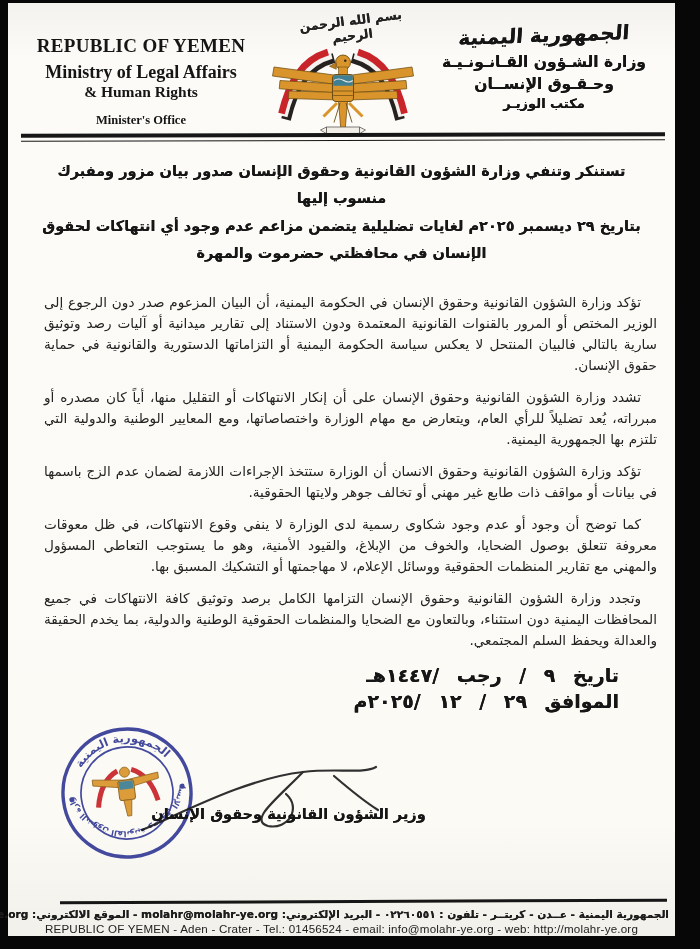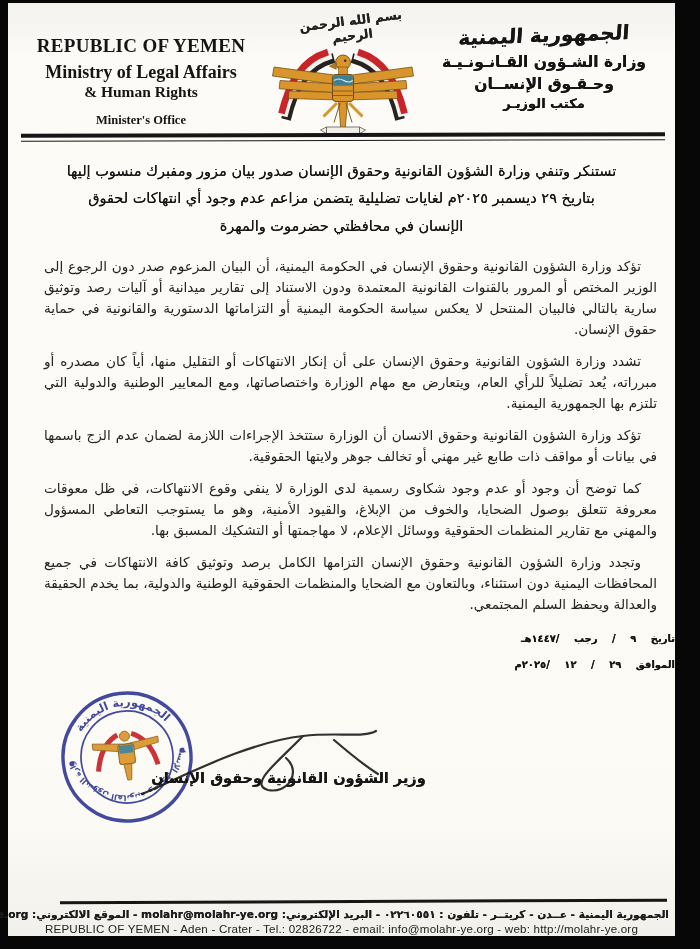--- a/index.html
+++ b/index.html
@@ -36,30 +36,30 @@
   .lh-ar .a2{font-size:15.5px;font-weight:bold;text-shadow:0 0 .4px #111;line-height:22px;}
   .lh-ar .a3{font-size:15.5px;font-weight:bold;text-shadow:0 0 .4px #111;line-height:22px;}
   .lh-ar .a4{font-size:13px;font-weight:bold;text-shadow:0 0 .4px #111;margin-top:1px;}
   .rule-double{
     margin:2px 10px 0 13px;height:2.5px;
     border-top:4px solid #161616;border-bottom:1.8px solid #161616;
     transform:rotate(-.15deg);
   }
   
   .title-block{
-    margin:17px 30px 8px;text-align:center;direction:rtl;
-    font-size:14.5px;font-weight:normal;line-height:27.5px;
+    margin:17px 30px 16px;text-align:center;direction:rtl;
+    font-size:14.5px;font-weight:bold;line-height:27.5px;
     color:#161616;text-shadow:0 0 .6px #161616;letter-spacing:-.2px;
   }
   .bodytext{direction:rtl;padding:8px 18px 0 36px;font-size:13.6px;line-height:21px;color:#232323;}
   .bodytext p{margin:0 0 11px;text-indent:16px;text-align:justify;text-align-last:right;}
   
   .dates{
-    direction:rtl;margin-top:11px;
-    font-size:10px;font-weight:bold;line-height:26px;color:#161616;
+    direction:rtl;padding-right:56px;margin-top:11px;
+    font-size:19px;font-weight:bold;line-height:26px;color:#161616;
     text-shadow:0 0 .5px #161616;word-spacing:11px;
   }
   
   .sigblock{position:relative;height:152px;margin-top:8px;}
   .stamp{position:absolute;left:48px;top:0;transform:rotate(-7deg);opacity:.93;}
   .scribble{position:absolute;left:118px;top:16px;pointer-events:none;}
   .sig-name{
     position:absolute;left:183px;top:40px;direction:rtl;
     font-size:14.5px;font-weight:bold;color:#161616;text-shadow:0 0 .5px #161616;
   }
@@ -208,16 +208,16 @@
         <path d="M 208,38 C 222,50 236,62 252,72"></path>
       </g>
     </svg>
 
     <div class="sig-title">وزير الشؤون القانونية وحقوق الإنسان</div>
   </div>
 
   <footer class="footer">
     <div class="rule-footer"></div>
     <div class="f-ar">الجمهورية اليمنية - عــدن - كريتــر - تلفون : ٠٢٢٦٠٥٥١ - البريد الإلكتروني: molahr@molahr-ye.org - الموقع الالكتروني: http://molahr-ye.org</div>
-    <div class="f-en">REPUBLIC OF YEMEN - Aden - Crater -  Tel.: 02826722 - email: info@molahr-ye.org - web: http://molahr-ye.org</div>
+    <div class="f-en">REPUBLIC OF YEMEN - Aden - Crater -  Tel.: 01456524 - email: info@molahr-ye.org - web: http://molahr-ye.org</div>
   </footer>
 
 </div>
 
 </body></html>

